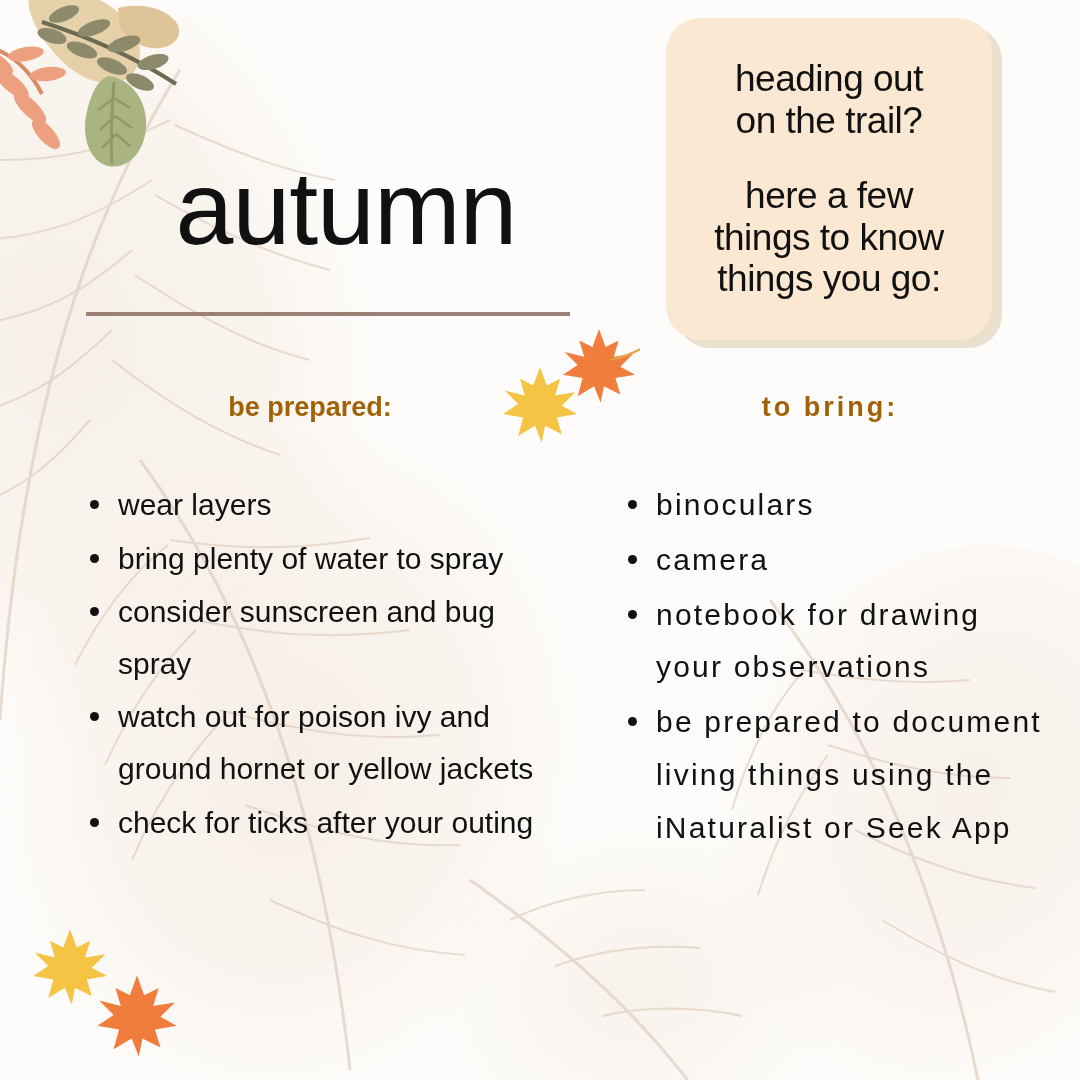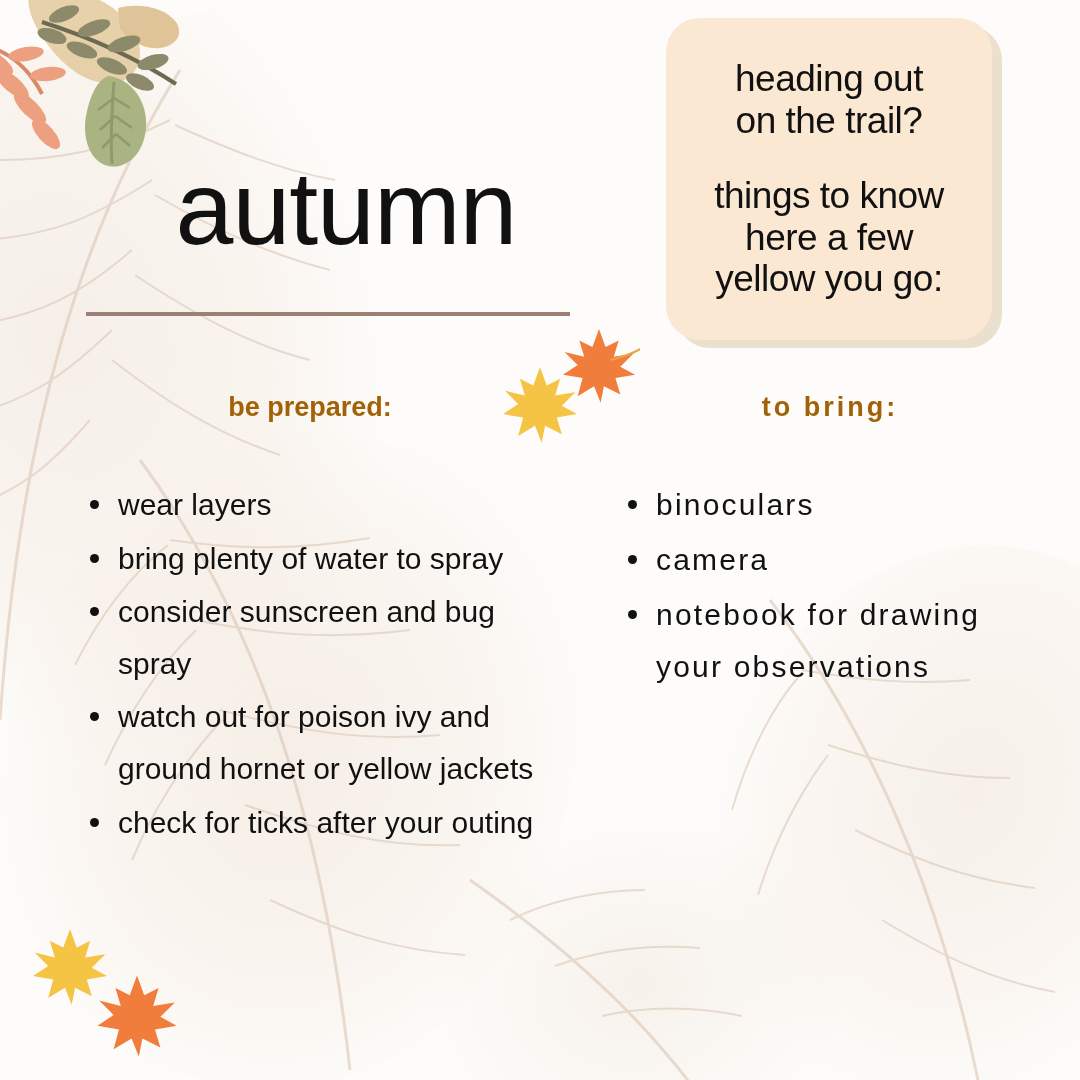--- a/index.html
+++ b/index.html
@@ -291,23 +291,23 @@
   <div class="title-wrap">
     <div class="title">autumn</div>
     <div class="rule"></div>
   </div>
 
   <div class="callout-shadow"></div>
   <div class="callout">
     <p>heading out</p>
     <p>on the trail?</p>
     <div class="gap"></div>
+    <p>here a few</p>
     <p>things to know</p>
-    <p>here a few</p>
-    <p>yellow you go:</p>
+    <p>things you go:</p>
   </div>
 
   <svg class="maple m-yellow" style="left:498px;top:362px;width:84px;height:84px" viewBox="0 0 100 100">
     <path fill="currentColor" d="M50 6 L58 28 L74 20 L68 40 L92 36 L76 52 L94 62 L70 66 L76 86 L56 76 L52 96 L44 76 L24 88 L30 66 L6 62 L24 50 L8 34 L32 40 L26 20 L42 28 Z"></path>
   </svg>
   <svg class="maple m-orange" style="left:558px;top:324px;width:82px;height:82px" viewBox="0 0 100 100">
     <path fill="currentColor" d="M50 6 L58 28 L74 20 L68 40 L92 36 L76 52 L94 62 L70 66 L76 86 L56 76 L52 96 L44 76 L24 88 L30 66 L6 62 L24 50 L8 34 L32 40 L26 20 L42 28 Z"></path>
     <path stroke="#e8a34d" stroke-width="2.5" fill="none" d="M64 44 C80 40 96 34 108 26"></path>
   </svg>
 
@@ -328,16 +328,17 @@
       <li>check for ticks after your outing</li>
     </ul>
   </div>
 
   <div class="col col-right">
     <div class="col-head">to bring:</div>
     <ul class="items">
       <li>binoculars</li>
       <li>camera</li>
       <li>notebook for drawing your observations</li>
+      <li>be prepared to document living things using the iNaturalist or Seek App</li>
     </ul>
   </div>
 
 </div>
 
 </body></html>

